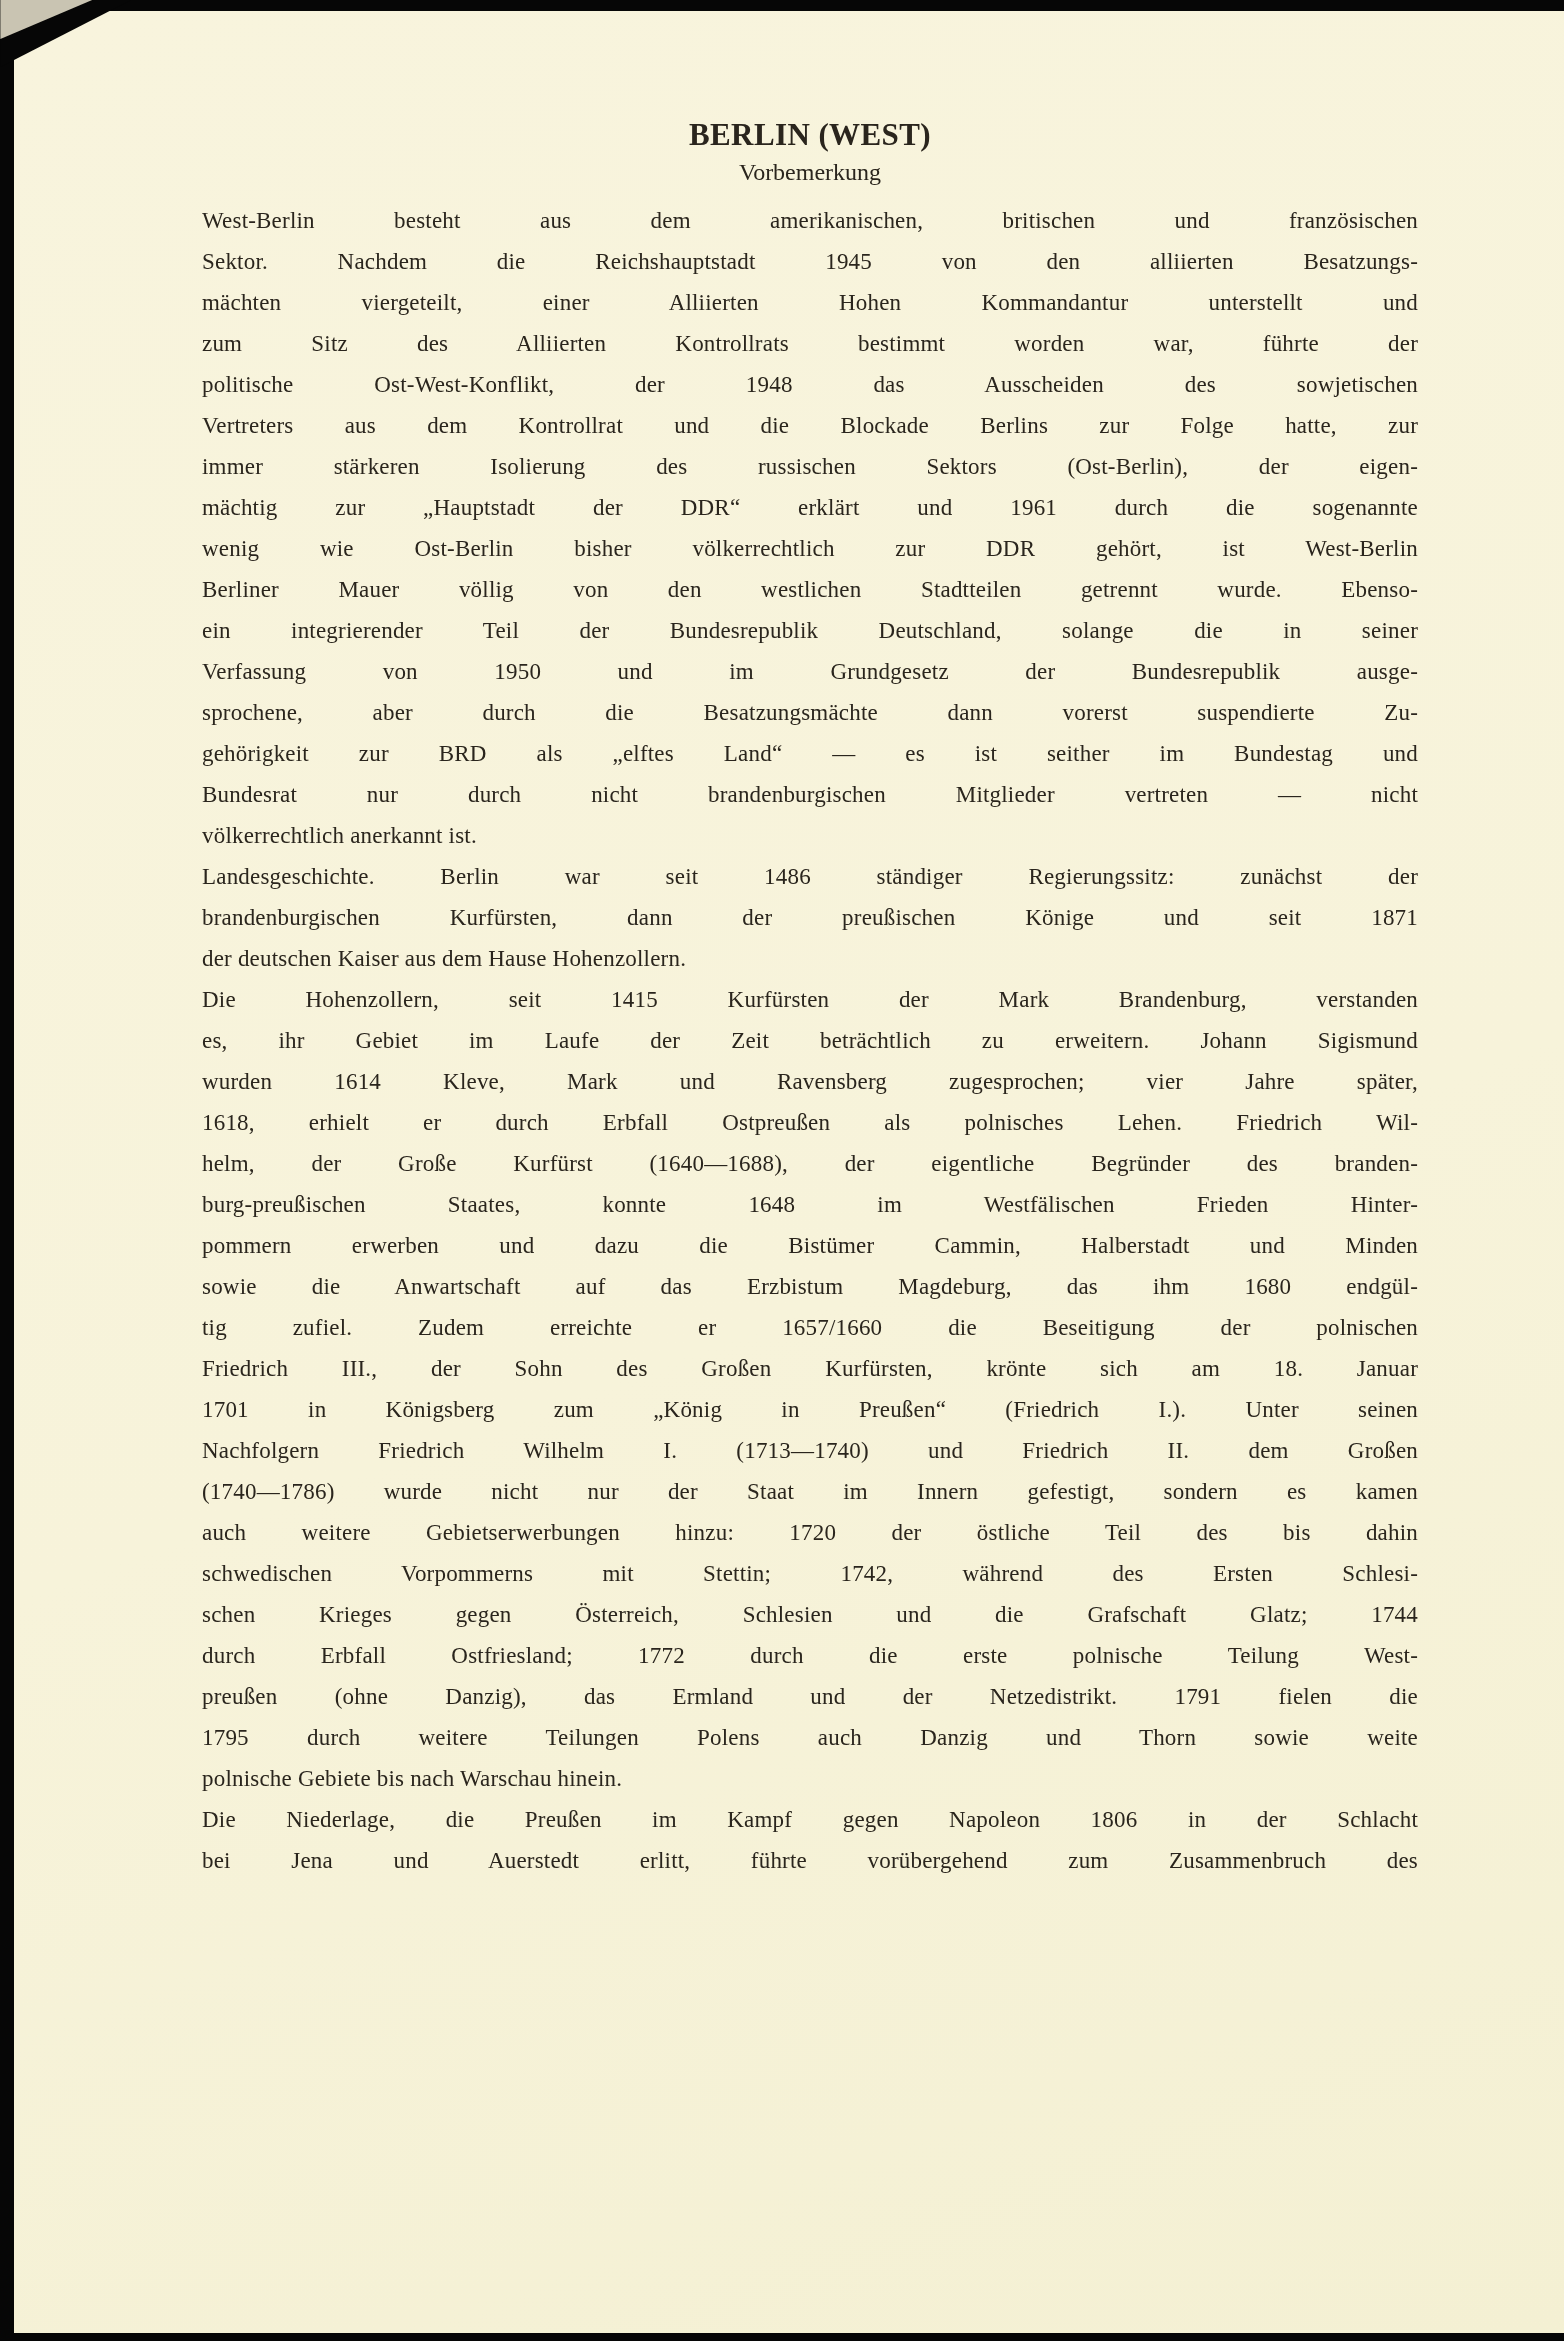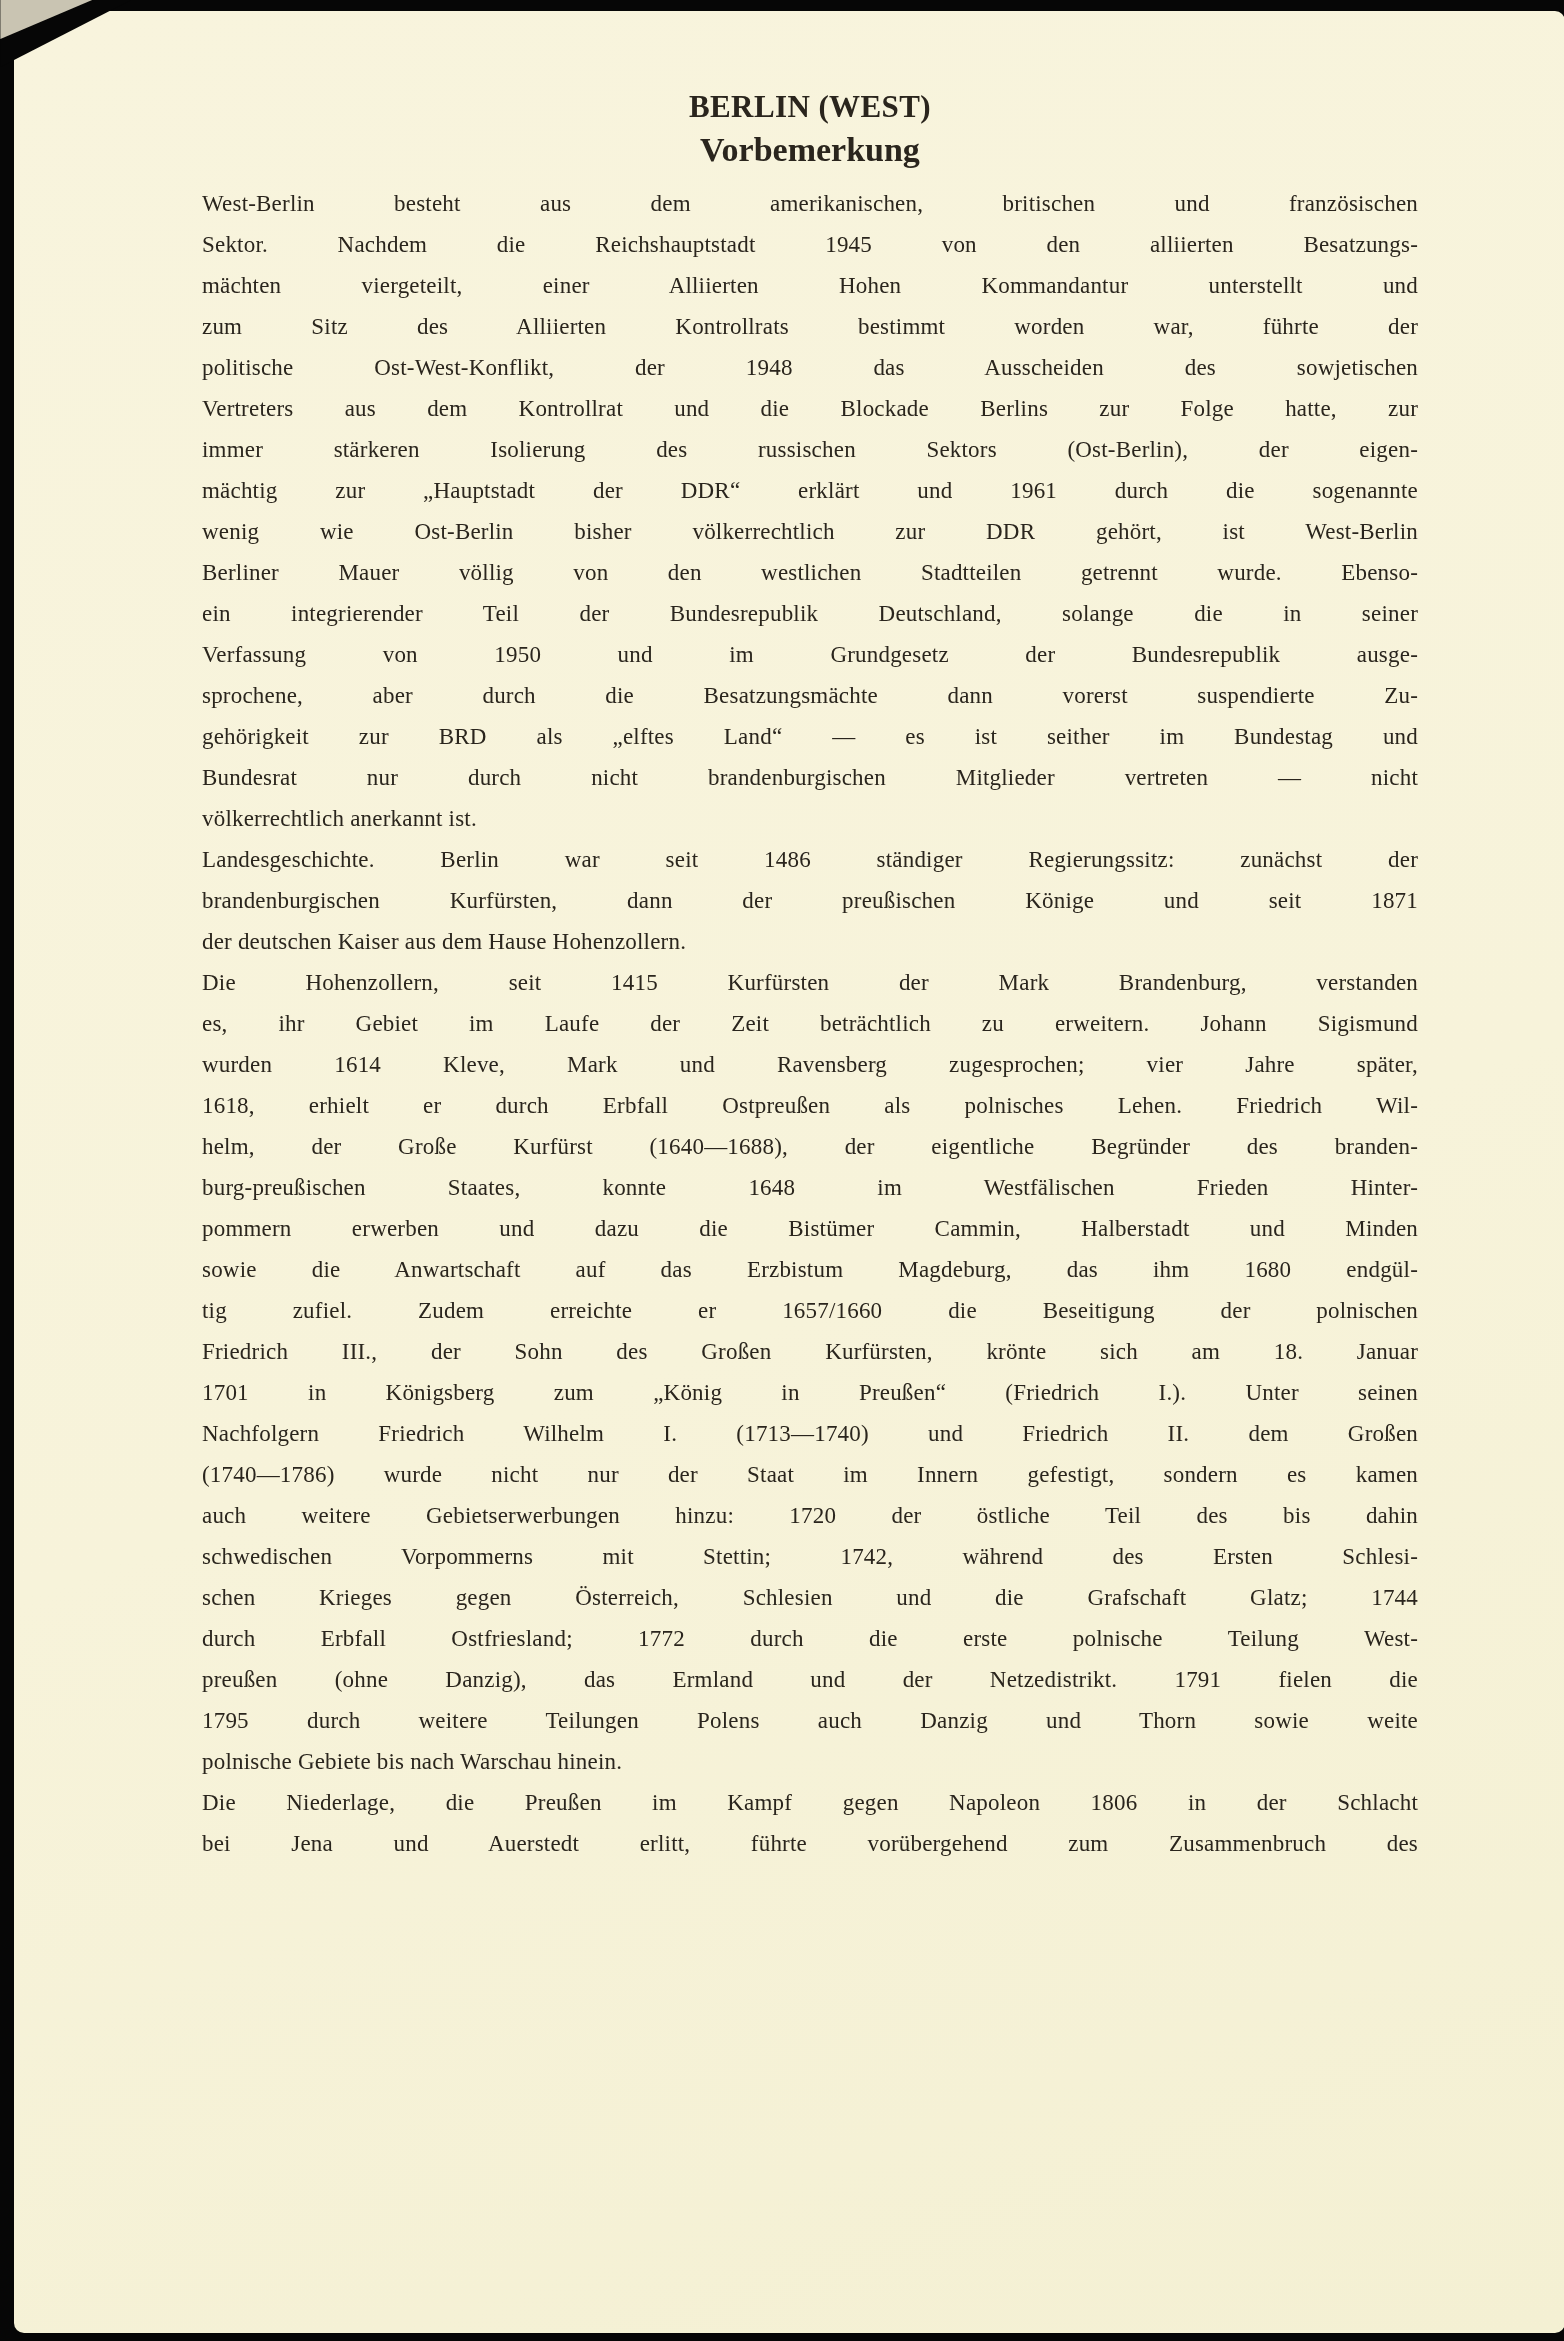--- a/index.html
+++ b/index.html
@@ -14,34 +14,33 @@
     width:1565px;height:2342px;
     background:var(--edge);
     position:relative;
     overflow:hidden;
     font-family:"Liberation Serif","DejaVu Serif",serif;
   }
   .paper{
     position:absolute;
     left:14px;top:11px;right:0;bottom:9.4px;
     background:linear-gradient(160deg,#f8f4dd 0%,var(--paper) 55%,#f4f0d3 100%);
-    padding:78px 147px 0 188px;
+    padding:106px 147px 0 188px;
     color:var(--ink);
-    border-radius:10px;
   }
   .page-title{
     font-size:31px;
     font-weight:bold;
     text-align:center;
     margin:0 0 6.3px 0;
     letter-spacing:0.4px;
   }
   .page-subtitle{
-    font-size:34px;
-    font-weight:bold;
+    font-size:24px;
+    font-weight:normal;
     text-align:center;
     margin:0 0 14px 0;
   }
   .body-text{
     font-size:23px;
     letter-spacing:0.2px;
   }
   .para{margin:0;}
   .line{
     height:41px;

